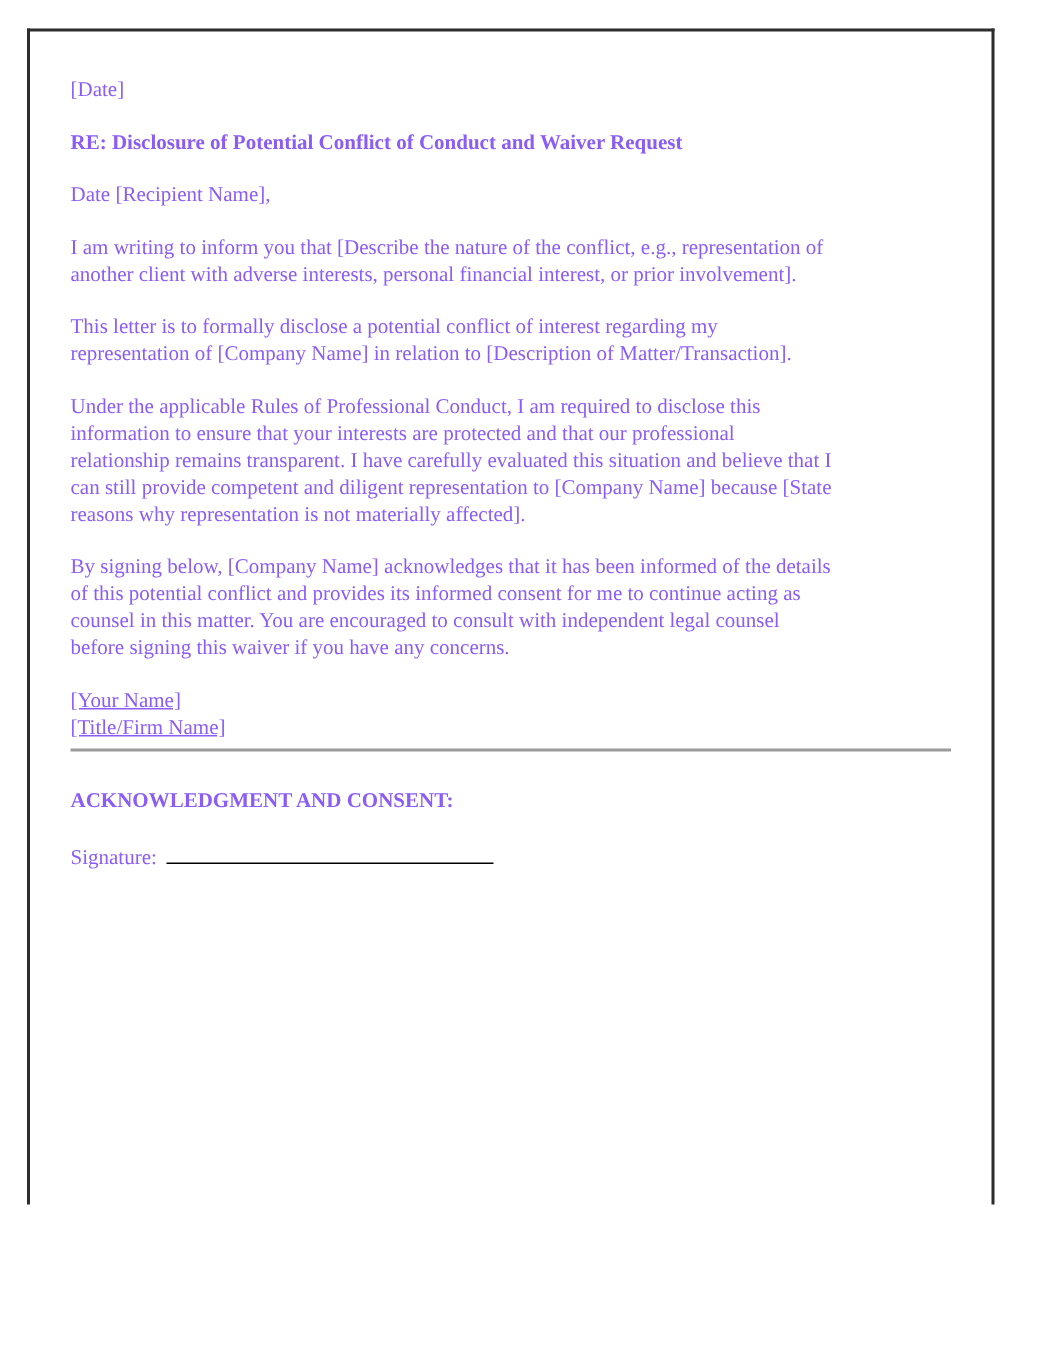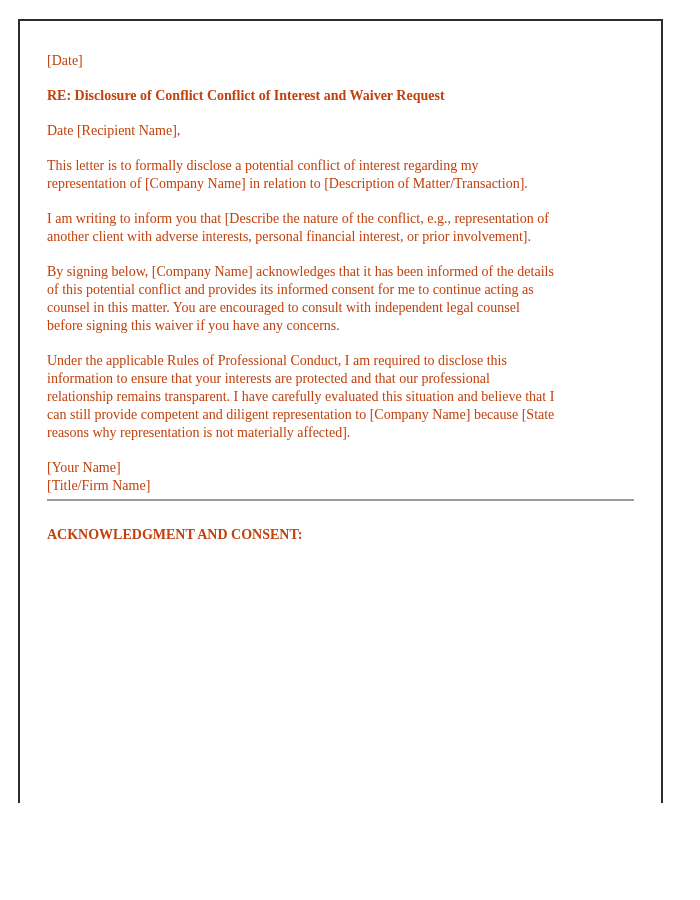--- a/index.html
+++ b/index.html
@@ -7,21 +7,21 @@
     padding: 0;
     background: #ffffff;
   }
   .canvas {
     position: relative;
     width: 700px;
     height: 900px;
     background: #ffffff;
     overflow: hidden;
     font-family: "Liberation Serif", "DejaVu Serif", serif;
-    color: #c2410c;
+    color: #8b5cf6;
   }
   .page {
     position: absolute;
     left: 18px;
     top: 19px;
     width: 645px;
     height: 784px;
     box-sizing: border-box;
     border: 2px solid #2d2d2d;
     border-bottom: none;
@@ -36,20 +36,21 @@
     white-space: pre-line;
   }
   .page p.first {
     margin-top: 0;
   }
   .subject, .ack-heading {
     font-weight: bold;
   }
   .sender-block {
     margin-bottom: 4px !important;
+    text-decoration: underline;
   }
   hr.divider {
     border: none;
     height: 2px;
     margin: 0 0 25px 0;
     background: #9b9b9b;
   }
   .signature-row {
     margin: 17px 0;
     font-size: 14px;
@@ -66,46 +67,49 @@
 </style>
 </head>
 <body>
 
 <div class="canvas">
   <div class="page">
 
     <p class="first">[Date]</p>
 
 
-    <p class="subject">RE: Disclosure of Conflict Conflict of Interest and Waiver Request</p>
+    <p class="subject">RE: Disclosure of Potential Conflict of Conduct and Waiver Request</p>
 
     <p>Date [Recipient Name],</p>
-
-    <p>This letter is to formally disclose a potential conflict of interest regarding my
-representation of [Company Name] in relation to [Description of Matter/Transaction].</p>
 
     <p>I am writing to inform you that [Describe the nature of the conflict, e.g., representation of
 another client with adverse interests, personal financial interest, or prior involvement].</p>
 
-    <p>By signing below, [Company Name] acknowledges that it has been informed of the details
-of this potential conflict and provides its informed consent for me to continue acting as
-counsel in this matter. You are encouraged to consult with independent legal counsel
-before signing this waiver if you have any concerns.</p>
+    <p>This letter is to formally disclose a potential conflict of interest regarding my
+representation of [Company Name] in relation to [Description of Matter/Transaction].</p>
 
     <p>Under the applicable Rules of Professional Conduct, I am required to disclose this
 information to ensure that your interests are protected and that our professional
 relationship remains transparent. I have carefully evaluated this situation and believe that I
 can still provide competent and diligent representation to [Company Name] because [State
 reasons why representation is not materially affected].</p>
+
+    <p>By signing below, [Company Name] acknowledges that it has been informed of the details
+of this potential conflict and provides its informed consent for me to continue acting as
+counsel in this matter. You are encouraged to consult with independent legal counsel
+before signing this waiver if you have any concerns.</p>
 
 
 
     <p class="sender-block">[Your Name]
 [Title/Firm Name]</p>
 
     <hr class="divider">
 
     <p class="ack-heading">ACKNOWLEDGMENT AND CONSENT:</p>
 
 
+    <div class="signature-row">
+      <span>Signature:</span><span class="sig-rule"></span>
+    </div>
 
   </div>
 </div>
 
 </body></html>

